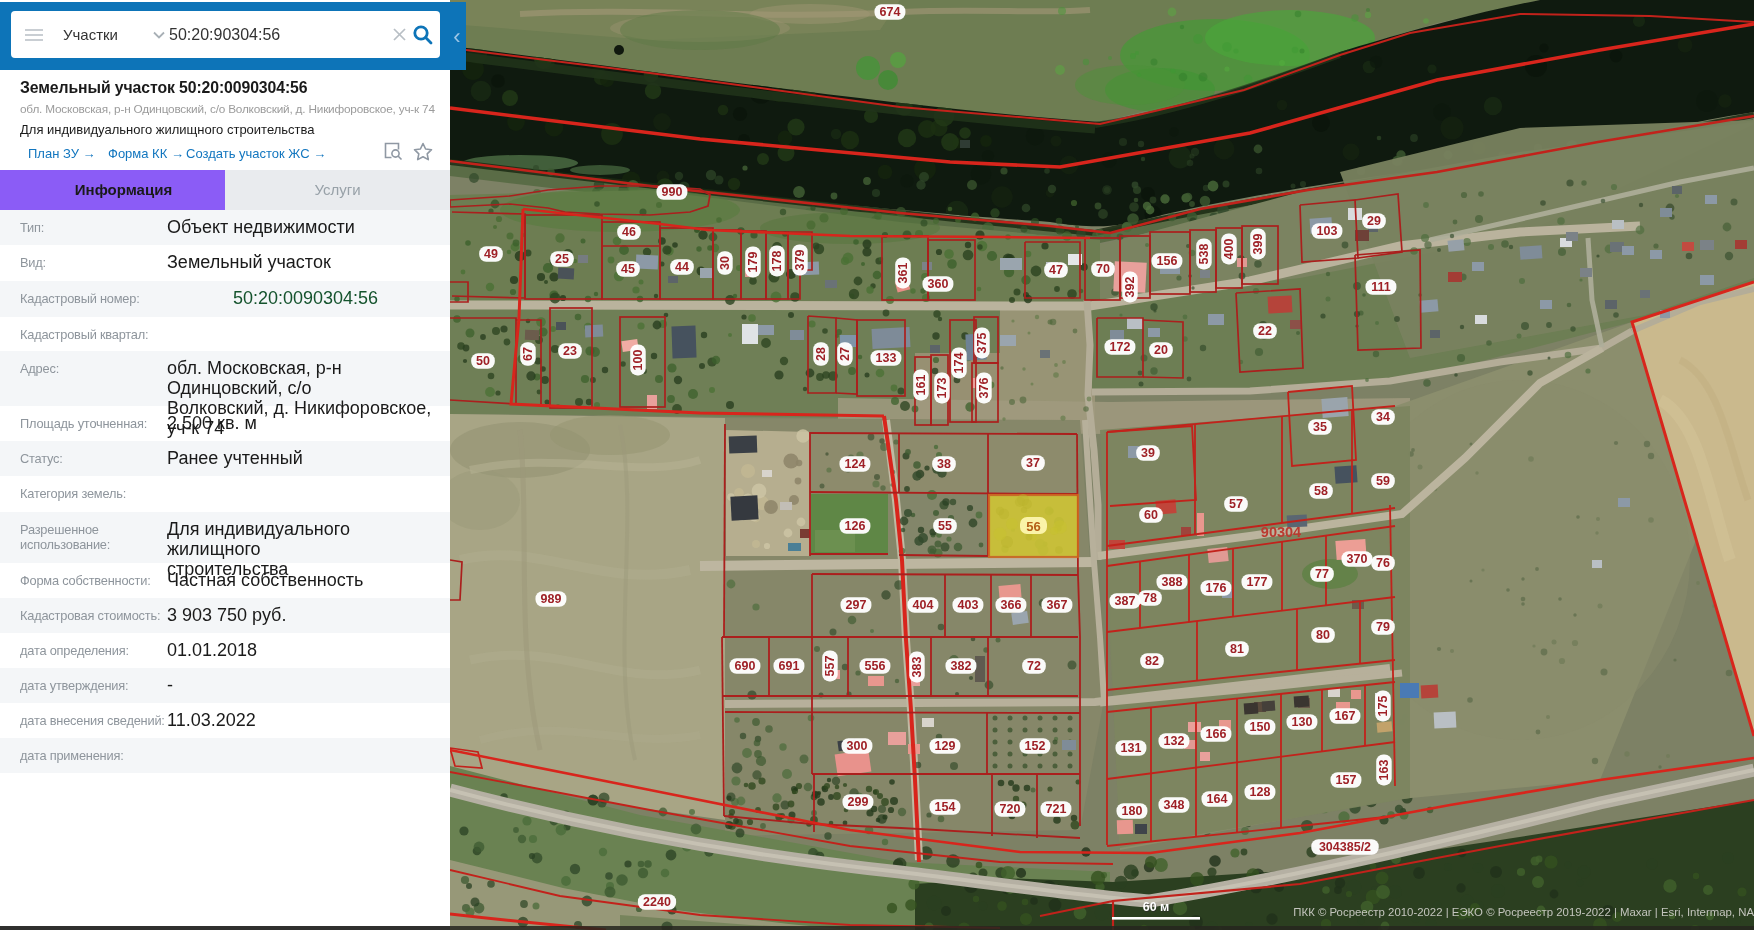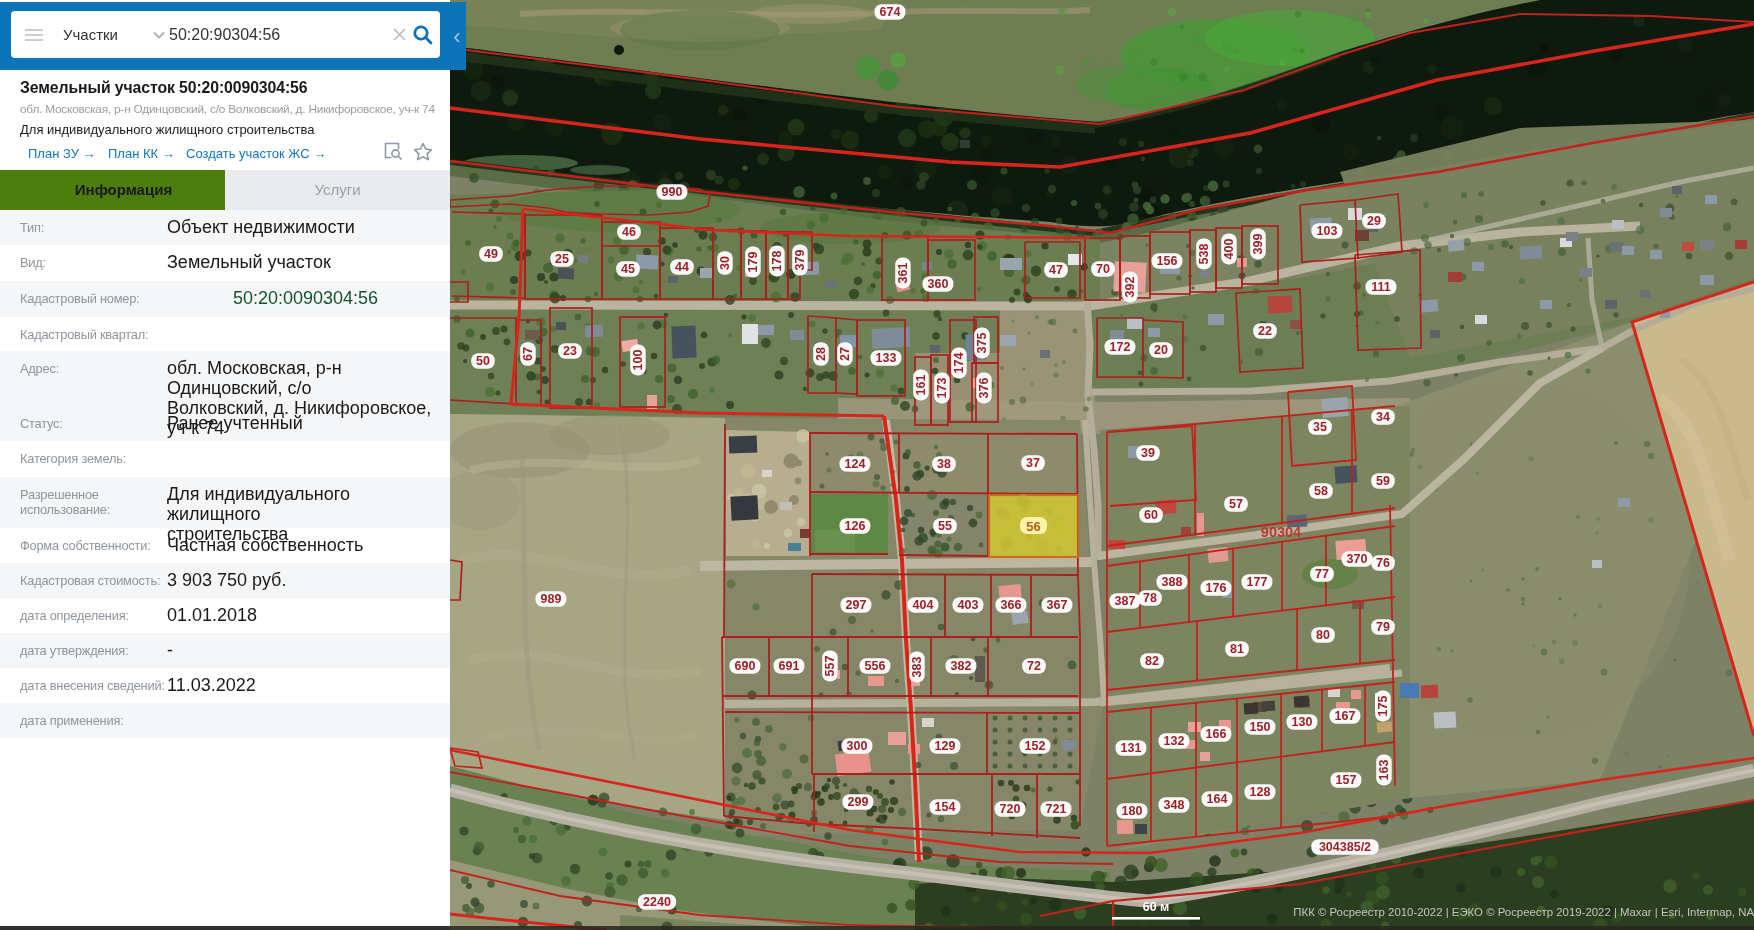--- a/index.html
+++ b/index.html
@@ -12,21 +12,21 @@
   #searchbox { position:absolute; left:11px; top:9px; width:429px; height:47px; background:#fff; border-radius:4px; }
   .sb-item { position:absolute; top:0; height:47px; display:flex; align-items:center; }
   #collapse { position:absolute; left:448px; top:22px; width:18px; height:26px; color:#9dc6e6; font-size:22px; line-height:25px; text-align:center; }
   #title { position:absolute; left:20px; top:79px; width:424px; font-size:15.8px; font-weight:bold; color:#1a1a1a; letter-spacing:-0.1px; }
   #addr1 { position:absolute; left:20px; top:102px; width:430px; font-size:11.8px; color:#9b9b9b; white-space:nowrap; letter-spacing:-0.2px; }
   #usage { position:absolute; left:20px; top:122px; width:424px; font-size:13px; color:#1a1a1a; }
   #links { position:absolute; left:8px; top:146px; width:450px; height:20px; font-size:13px; color:#1276bf; }
   #links .lk { position:absolute; top:0; white-space:nowrap; }
   #icons { position:absolute; left:384px; top:142px; }
   #tabs { position:absolute; left:0; top:170px; width:450px; height:40px; }
-  #tab1 { position:absolute; left:0; top:0; width:225px; height:40px; background:#4d7c0f; font-size:15px; font-weight:bold; color:#1a1a1a; text-align:center; line-height:40px;padding-left:22px; }
+  #tab1 { position:absolute; left:0; top:0; width:225px; height:40px; background:#8b5cf6; font-size:15px; font-weight:bold; color:#1a1a1a; text-align:center; line-height:40px;padding-left:22px; }
   #tab2 { position:absolute; left:225px; top:0; width:225px; height:40px; background:#e9ebee; font-size:15px; color:#98a1a8; text-align:center; line-height:40px; }
   #infotable { position:absolute; left:0; top:210px; width:450px; }
   .row { display:flex; width:450px; background:#fff; }
   .row.light { background:#f4f6f8; }
   .lbl { width:167px; padding:10px 2px 0 20px; font-size:12.8px; color:#8e959c; line-height:15px; letter-spacing:-0.2px; }
   .val { width:283px; padding:7px 6px 0 0; font-size:18px; color:#1a1a1a; line-height:20px; }
   .val.blue { color:#14532d;text-align:center; }
   #botstrip { position:absolute; left:0; top:926px; width:450px; height:4px; background:#30302e; }
 </style></head>
 <body>
@@ -2012,21 +2012,21 @@
   <div id="panel">
 
     <div id="title">Земельный участок 50:20:0090304:56</div>
 
     <div id="addr1">обл. Московская, р-н Одинцовский, с/о Волковский, д. Никифоровское, уч-к 74</div>
 
     <div id="usage">Для индивидуального жилищного строительства</div>
 
     <div id="links">
         <span class="lk" style="left:20px">План ЗУ →</span>
-        <span class="lk" style="left:100px">План КК →</span>
+        <span class="lk" style="left:100px">Форма КК →</span>
         <span class="lk" style="left:178px">Создать участок ЖС →</span>
       </div>
 
     <div id="icons"><svg width="50" height="20" viewBox="0 0 50 20" xmlns="http://www.w3.org/2000/svg">
       <g fill="none" stroke="#8f98a3" stroke-width="1.6">
         <path d="M14.5,7.5 L14.5,1.5 L1.5,1.5 L1.5,15.5 L7.5,15.5"></path>
         <circle cx="11.5" cy="11.5" r="3.6"></circle>
         <line x1="14" y1="14" x2="17.5" y2="17.5"></line>
       </g>
       <path d="M39,1.5 L41.6,7 L47.5,7.7 L43.2,11.8 L44.3,17.6 L39,14.7 L33.7,17.6 L34.8,11.8 L30.5,7.7 L36.4,7 Z" fill="none" stroke="#8f98a3" stroke-width="1.6" stroke-linejoin="round"></path>
@@ -2056,20 +2056,24 @@
 
 <div class="row" style="height:34px">
           <div class="lbl">Кадастровый квартал:</div>
         </div>
 
 <div class="row light" style="height:55px">
           <div class="lbl">Адрес:</div>
           <div class="val">обл. Московская, р-н Одинцовский, с/о<br>Волковский, д. Никифоровское, уч-к 74</div>
         </div>
 
+<div class="row" style="height:35px">
+          <div class="lbl">Площадь уточненная:</div>
+          <div class="val">2 500 кв. м</div>
+        </div>
 
 <div class="row light" style="height:35px">
           <div class="lbl">Статус:</div>
           <div class="val">Ранее учтенный</div>
         </div>
 
 <div class="row" style="height:36px">
           <div class="lbl">Категория земель:</div>
         </div>
 

